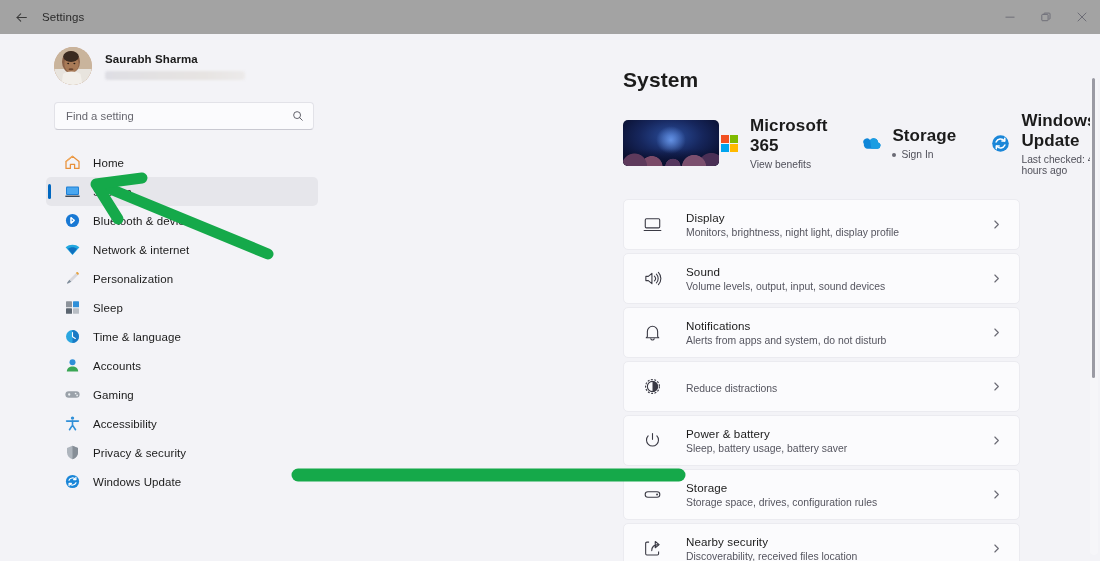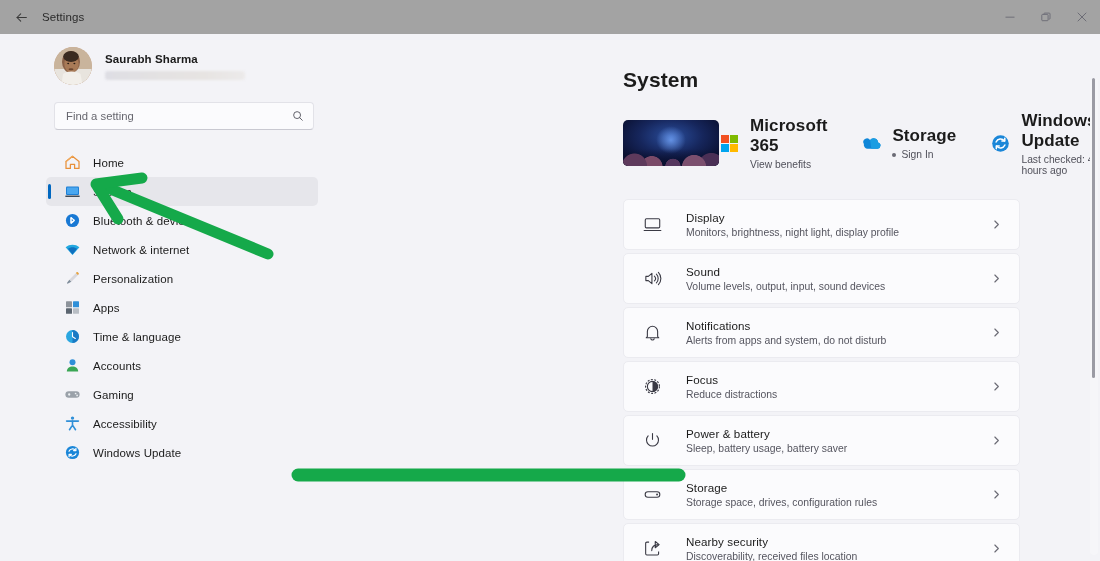--- a/index.html
+++ b/index.html
@@ -304,21 +304,21 @@
           </div>
           <div class="navitem">
             <span class="nav-ico">
               <svg viewBox="0 0 17 17">
                 <rect x="2" y="2.3" width="6" height="6" rx=".6" fill="#8d939b"></rect>
                 <rect x="9" y="2.3" width="6" height="6" rx=".6" fill="#2f8fd8"></rect>
                 <rect x="2" y="9.2" width="6" height="5.6" rx=".6" fill="#5b6570"></rect>
                 <rect x="9" y="9.2" width="6" height="5.6" rx=".6" fill="#b9bec5"></rect>
               </svg>
             </span>
-            <span class="nav-label">Apps</span>
+            <span class="nav-label">Sleep</span>
           </div>
           <div class="navitem">
             <span class="nav-ico">
               <svg viewBox="0 0 17 17">
                 <circle cx="8.5" cy="8.5" r="6.5" fill="#2aa6e0"></circle>
                 <path d="M8.5 2a6.5 6.5 0 0 1 0 13z" fill="#1a79c4"></path>
                 <path d="M8.5 4.6V8.8l2.8 1.7" stroke="#fff" stroke-width="1.1" fill="none" stroke-linecap="round"></path>
               </svg>
             </span>
             <span class="nav-label">Time &amp; language</span>
@@ -345,20 +345,29 @@
           </div>
           <div class="navitem">
             <span class="nav-ico">
               <svg viewBox="0 0 17 17">
                 <circle cx="8.5" cy="3.1" r="1.7" fill="#2f8fd8"></circle>
                 <path d="M2.6 6.1h11.8" stroke="#2f8fd8" stroke-width="1.6" stroke-linecap="round"></path>
                 <path d="M8.5 6.1v4m0 0-3 4.6m3-4.6 3 4.6" stroke="#2f8fd8" stroke-width="1.6" stroke-linecap="round" fill="none"></path>
               </svg>
             </span>
             <span class="nav-label">Accessibility</span>
+          </div>
+          <div class="navitem">
+            <span class="nav-ico">
+              <svg viewBox="0 0 17 17">
+                <path d="M8.5 1.8 14 4v4.6c0 3.4-2.4 5.6-5.5 6.6C5.4 14.2 3 12 3 8.6V4z" fill="#aeb5bd"></path>
+                <path d="M8.5 1.8 14 4v4.6c0 3.4-2.4 5.6-5.5 6.6z" fill="#868e97"></path>
+              </svg>
+            </span>
+            <span class="nav-label">Privacy &amp; security</span>
           </div>
           <div class="navitem">
             <span class="nav-ico">
               <svg viewBox="0 0 17 17">
                 <circle cx="8.5" cy="8.5" r="6.6" fill="#1a86d8"></circle>
                 <path d="M11.6 6.4A3.9 3.9 0 0 0 5 7.3M5.4 10.6a3.9 3.9 0 0 0 6.6-.9" fill="none" stroke="#fff" stroke-width="1.2" stroke-linecap="round"></path>
                 <path d="M11.9 4.3v2.3H9.6M5.1 12.7v-2.3h2.3" fill="none" stroke="#fff" stroke-width="1.2" stroke-linecap="round" stroke-linejoin="round"></path>
               </svg>
             </span>
             <span class="nav-label">Windows Update</span>
@@ -481,21 +490,20 @@
             </div>
             <div class="card">
               <span class="card-ico">
                 <svg viewBox="0 0 20 20" fill="none" stroke="currentColor" stroke-width="1.15">
                   <circle cx="10" cy="10" r="7.3" stroke-dasharray="2.1 1.5"></circle>
                   <path d="M10 4.6a5.4 5.4 0 0 1 0 10.8z" fill="currentColor" stroke="none"></path>
                   <circle cx="10" cy="10" r="5.4"></circle>
                 </svg>
               </span>
               <span class="card-text">
-                <span class="card-title" style="display: block;">Focus</span>
                 <span class="card-sub" style="display: block;">Reduce distractions</span>
               </span>
               <span class="chev">
                 <svg viewBox="0 0 12 12" fill="none" stroke="currentColor" stroke-width="1.25" stroke-linecap="round" stroke-linejoin="round">
                   <path d="M4.2 2.2 8 6l-3.8 3.8"></path>
                 </svg>
               </span>
             </div>
             <div class="card">
               <span class="card-ico">

